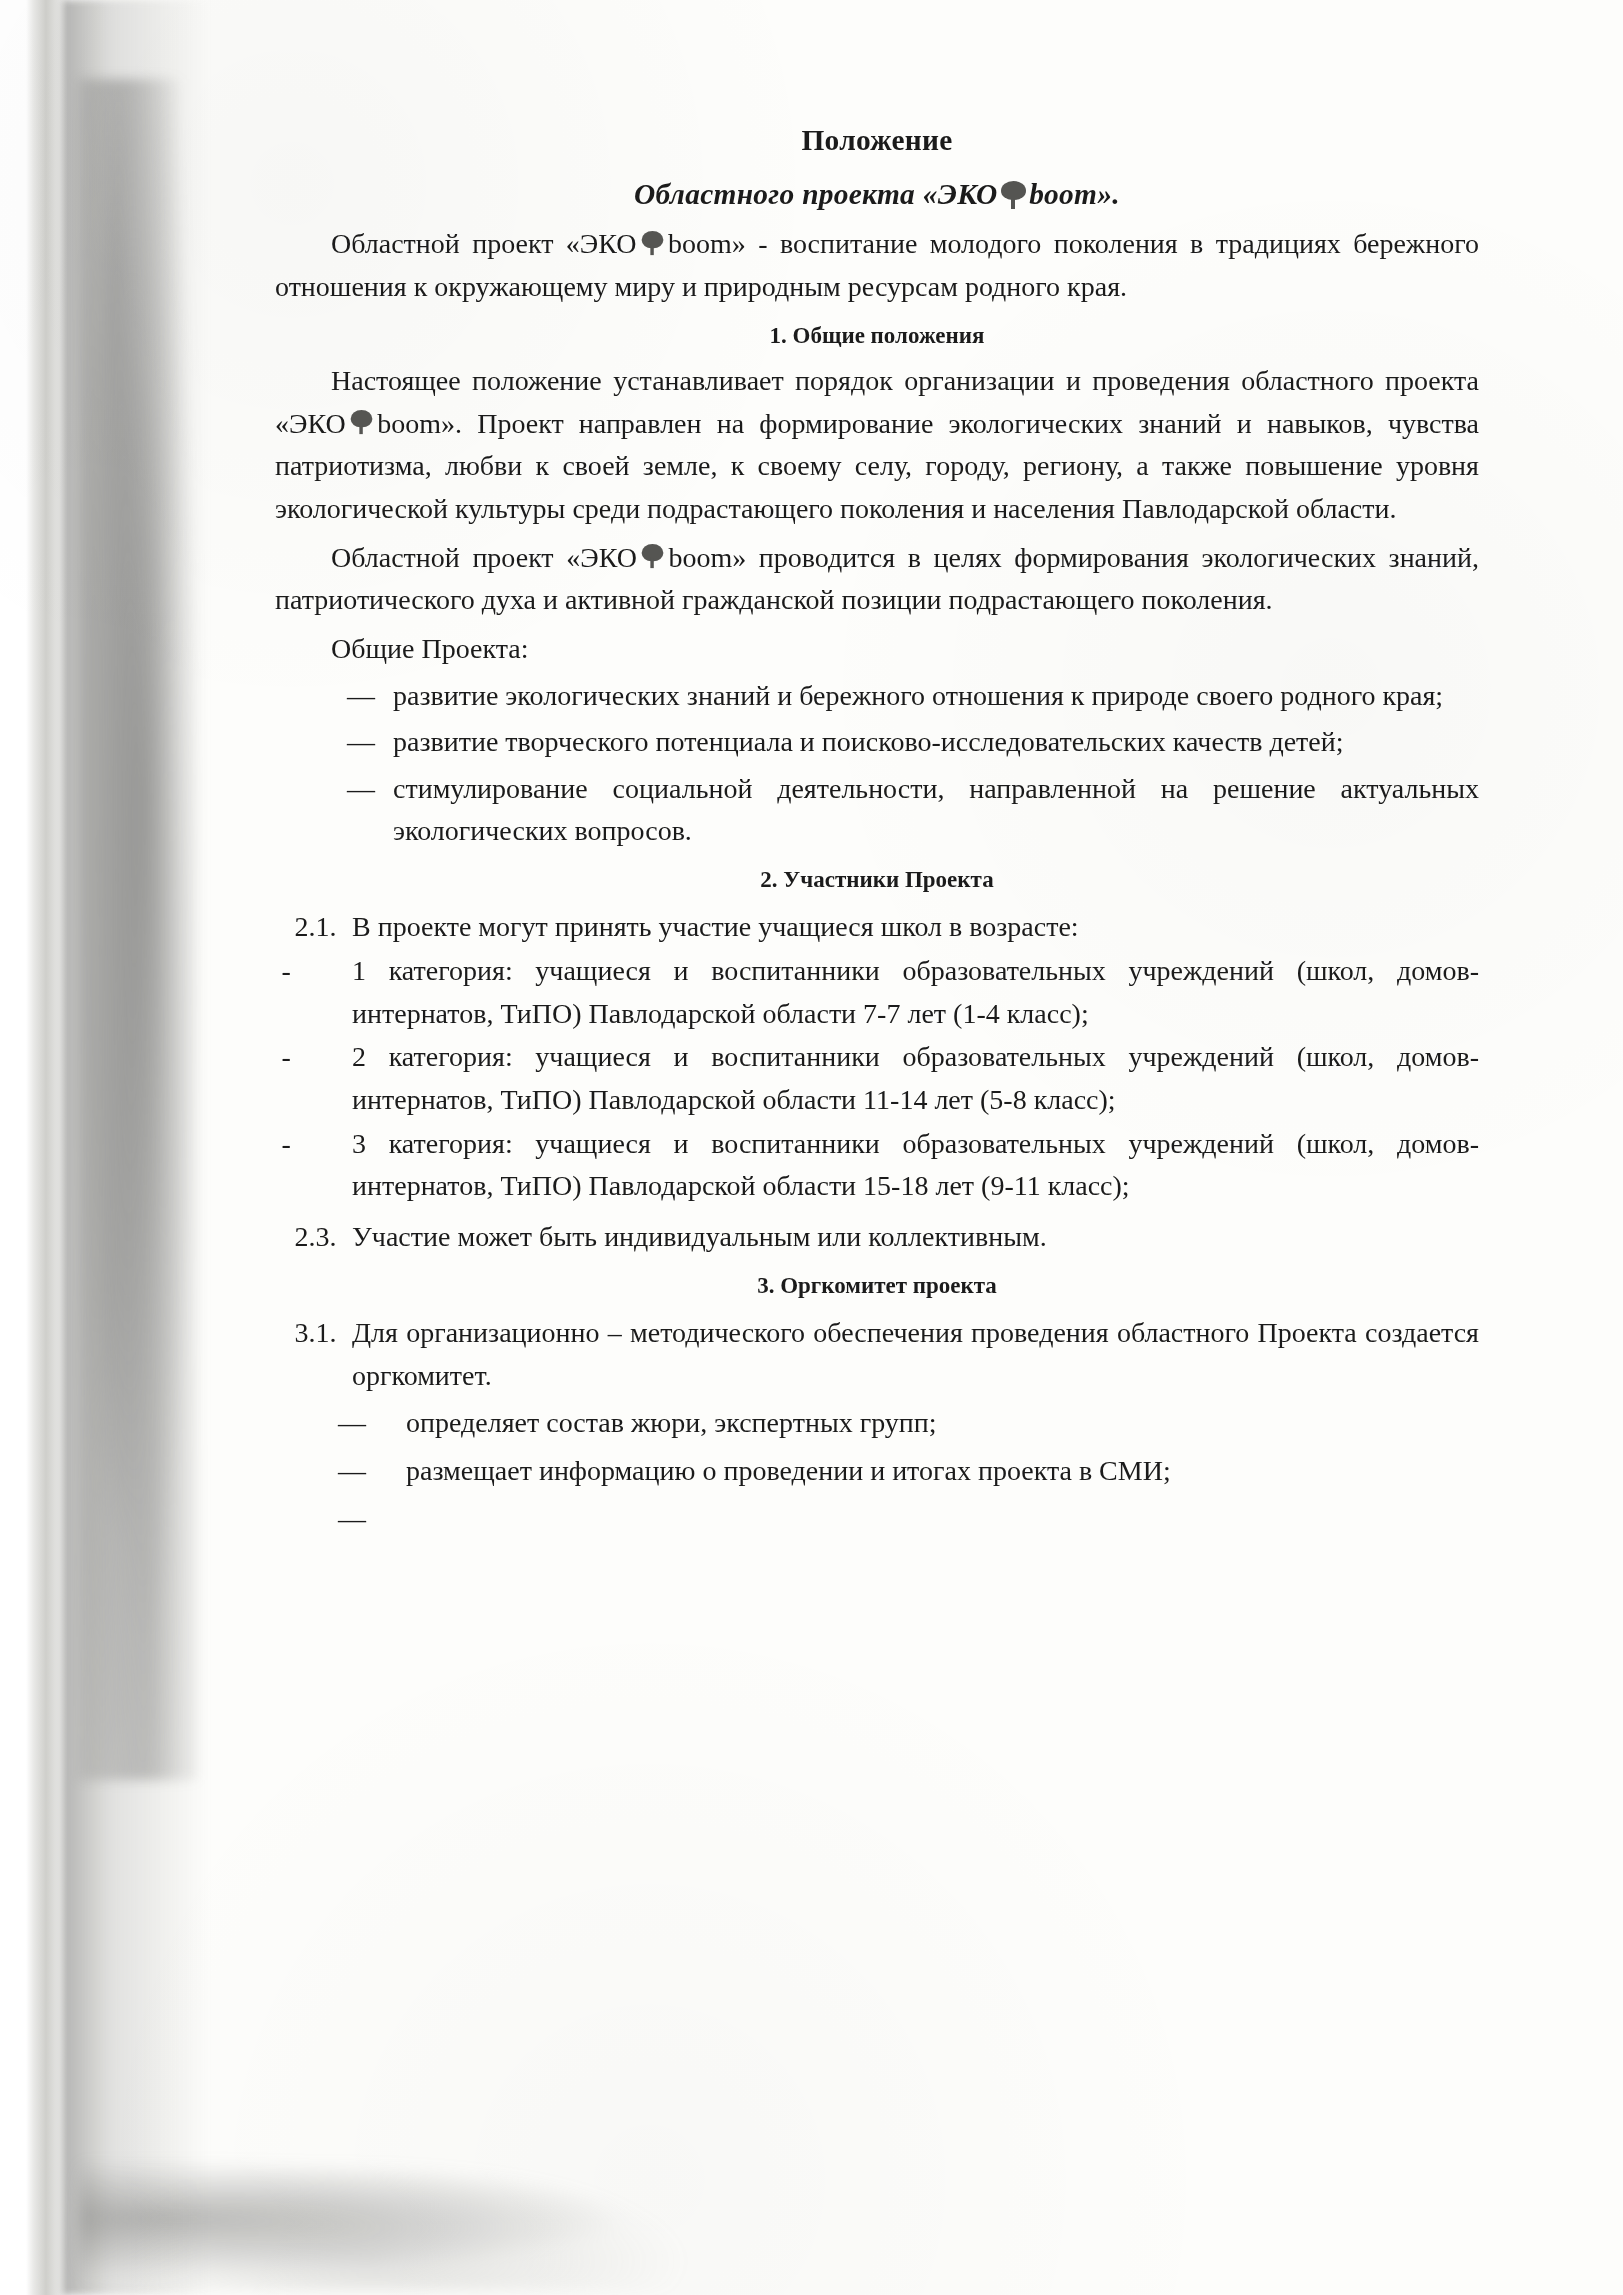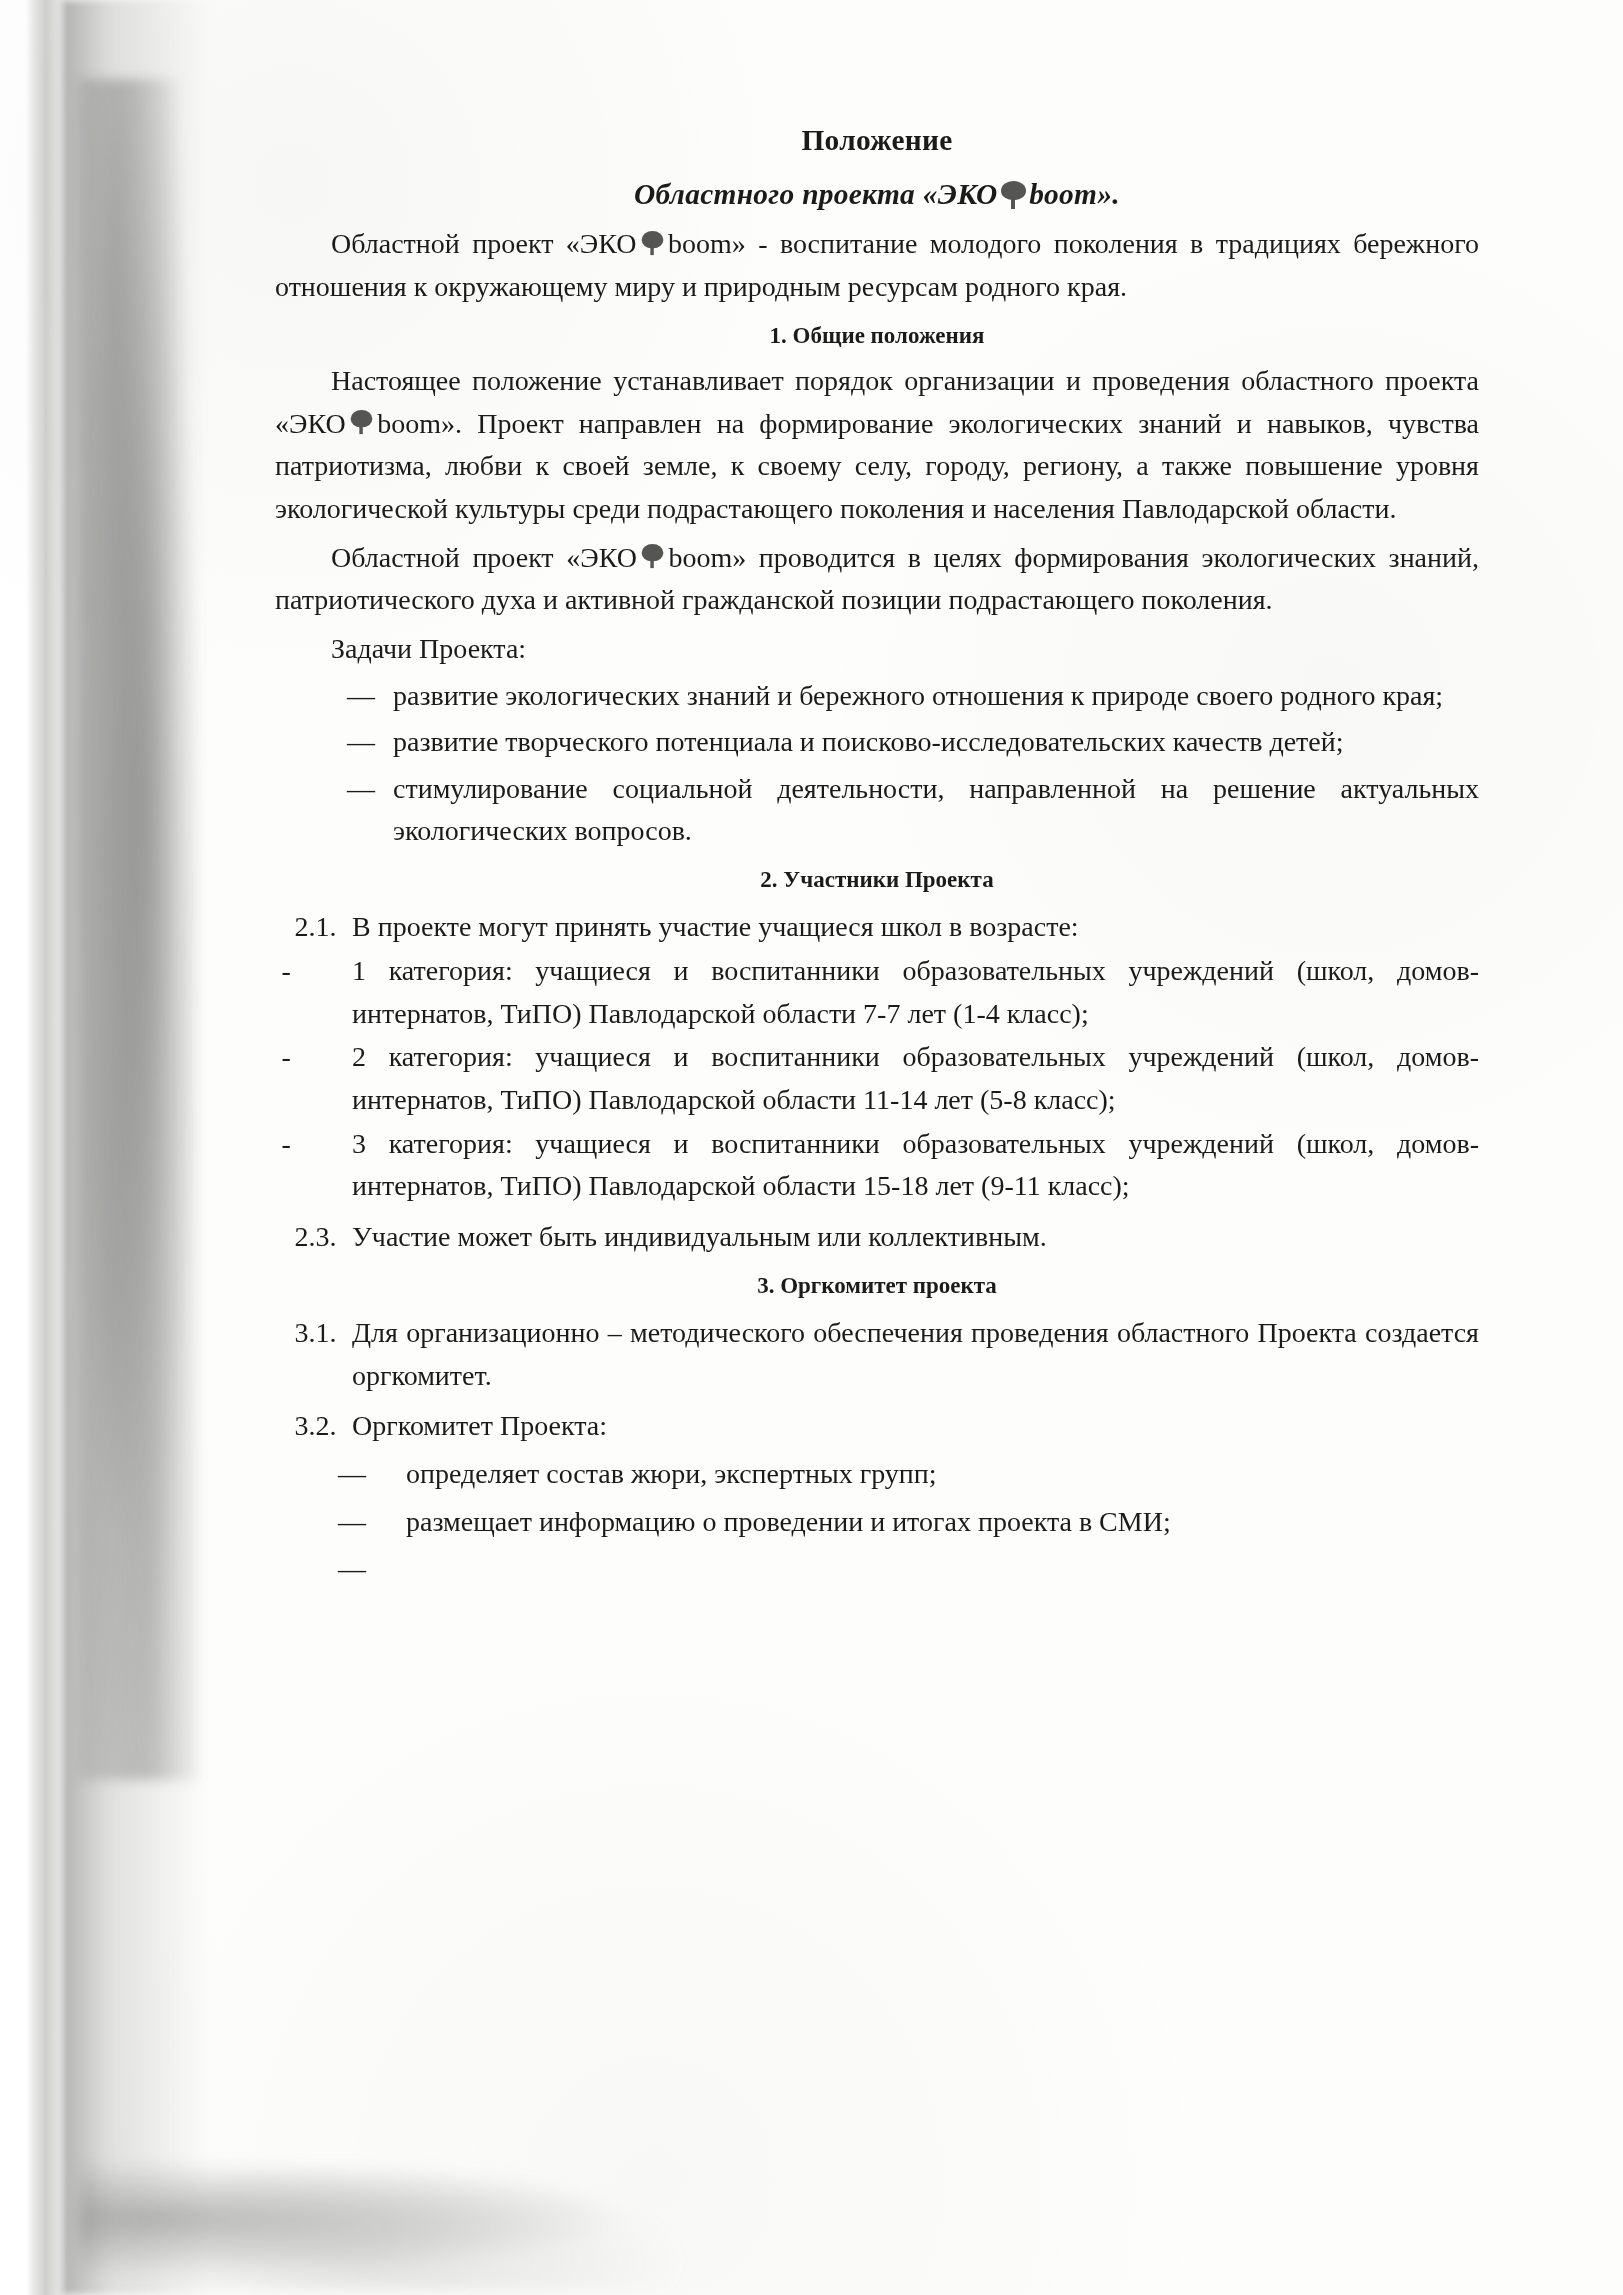--- a/index.html
+++ b/index.html
@@ -217,21 +217,21 @@
     <h2 class="section">1.  Общие положения</h2>
 
     <p class="para">
       <span>Настоящее положение устанавливает порядок организации и проведения областного проекта «ЭКО</span><span class="tree-glyph small-tree"><span class="crown"></span><span class="trunk"></span></span><span>boom». Проект направлен на формирование экологических знаний и навыков, чувства патриотизма, любви к своей земле, к своему селу, городу, региону, а также повышение уровня экологической культуры среди подрастающего поколения и населения Павлодарской области.</span>
     </p>
 
     <p class="para">
       <span>Областной проект «ЭКО</span><span class="tree-glyph small-tree"><span class="crown"></span><span class="trunk"></span></span><span>boom» проводится в целях формирования экологических знаний, патриотического духа и активной гражданской позиции подрастающего поколения.</span>
     </p>
 
-    <p class="para">Задачи Проекта:</p>
+    <p class="para">Общие Проекта:</p>
 
     <ul class="dash-list">
       <li>
         <span class="mark">—</span>
         <span>развитие экологических знаний и бережного отношения к природе своего родного края;</span>
       </li>
       <li>
         <span class="mark">—</span>
         <span>развитие творческого потенциала и поисково-исследовательских качеств детей;</span>
       </li>
@@ -272,24 +272,20 @@
       </li>
     </ul>
 
     <h2 class="section">3.   Оргкомитет проекта</h2>
 
     <ul class="num-list">
       <li>
         <span class="num">3.1.</span>
         <span>Для организационно – методического обеспечения проведения областного Проекта создается оргкомитет.</span>
       </li>
-      <li>
-        <span class="num">3.2.</span>
-        <span>Оргкомитет Проекта:</span>
-      </li>
     </ul>
 
     <ul class="emdash-list">
       <li>
         <span class="mark">—</span>
         <span>определяет состав жюри, экспертных групп;</span>
       </li>
       <li>
         <span class="mark">—</span>
         <span>размещает информацию о проведении и итогах проекта в СМИ;</span>

